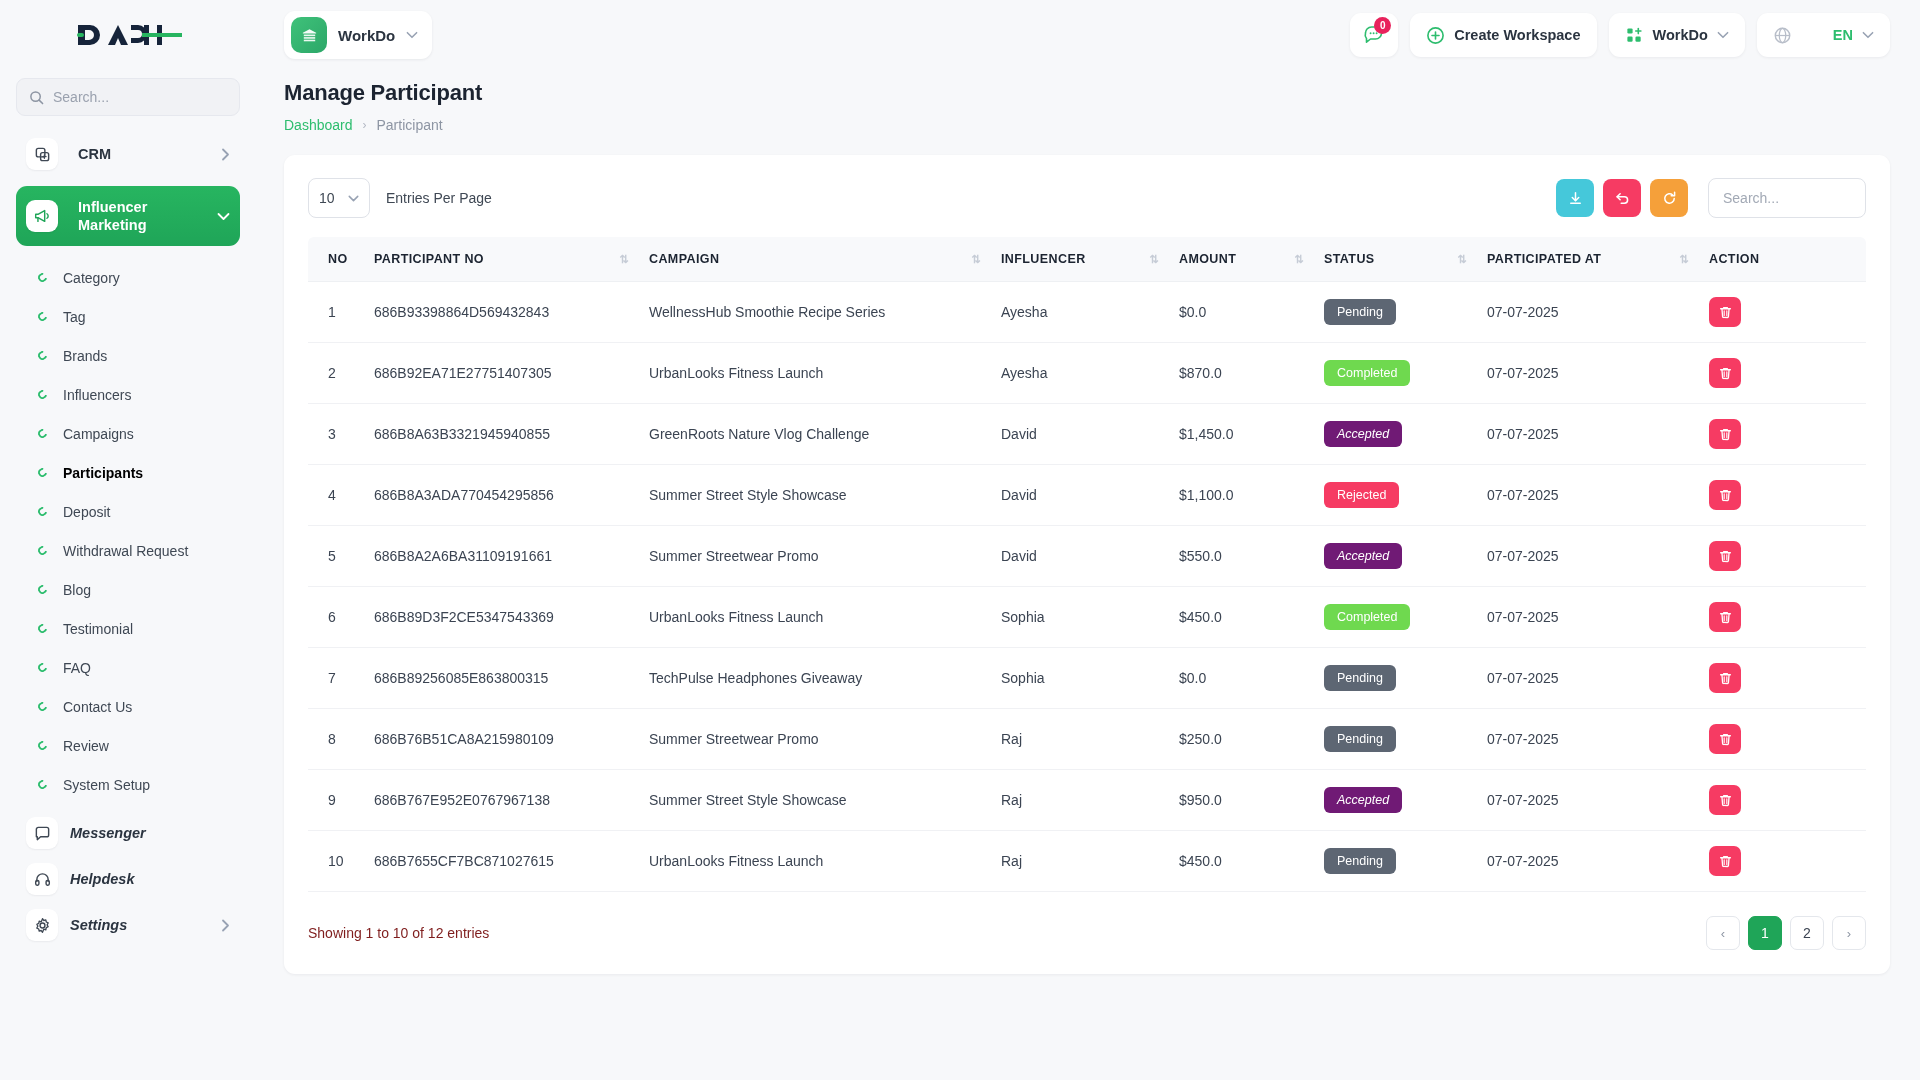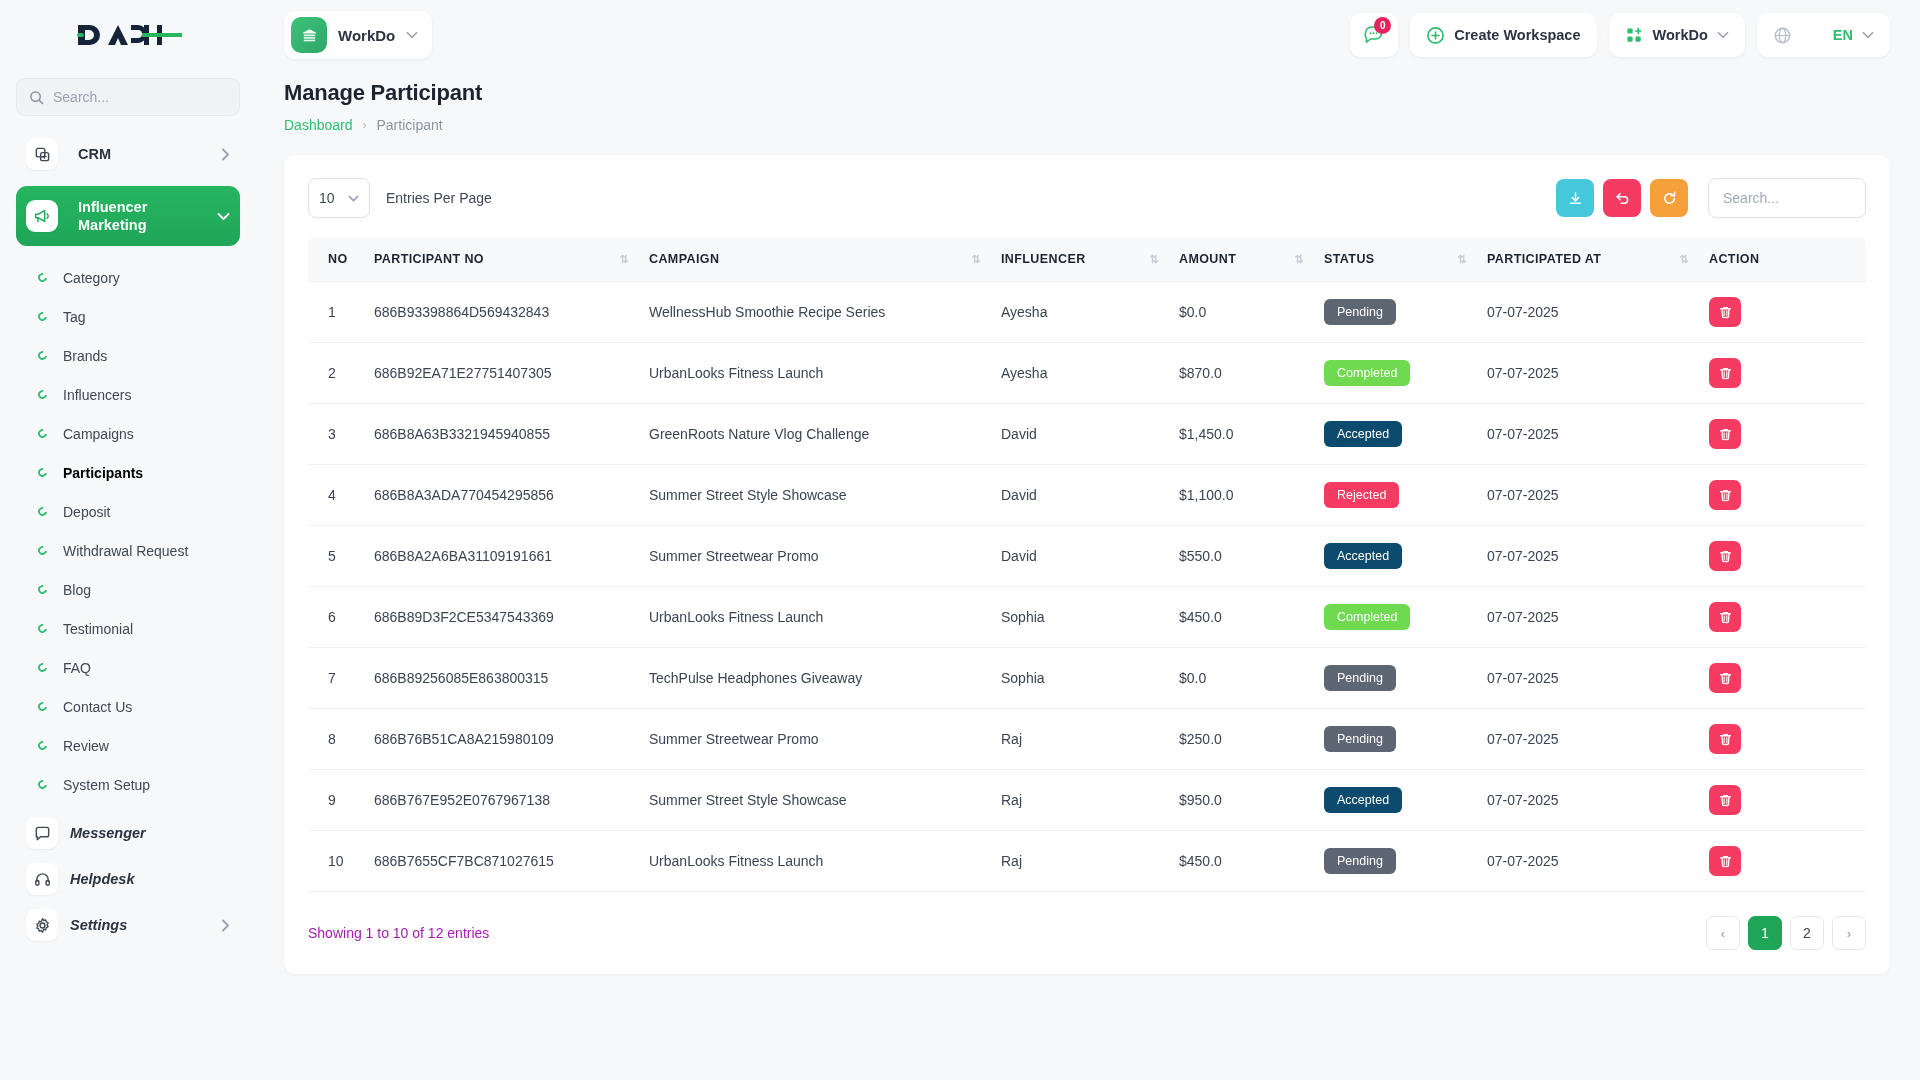--- a/index.html
+++ b/index.html
@@ -240,37 +240,37 @@
     display: inline-flex; align-items: center; justify-content: center;
     min-width: 62px; height: 26px;
     padding: 0 13px;
     border-radius: 6px;
     color: #ffffff;
     font-size: 12.5px;
     white-space: nowrap;
   }
   .badge-pending   { background: #5d6673; }
   .badge-completed { background: #6fd94f; }
-  .badge-accepted  { background: #0c4a6e; }
+  .badge-accepted  { background: #701a75; font-style: italic; }
   .badge-rejected  { background: #f63b63; }
 
   .del-btn {
     width: 32px; height: 30px;
     border-radius: 7px;
     background: #f63b63;
     display: flex; align-items: center; justify-content: center;
     cursor: pointer;
     color: #fff;
   }
 
   .card-footer {
     display: flex; align-items: center;
     margin-top: 24px;
   }
-  .showing-text { font-size: 14px; color: #a21caf; }
+  .showing-text { font-size: 14px; color: #7f1d1d; }
   .pager { margin-left: auto; display: flex; align-items: center; gap: 8px; }
   .pg {
     min-width: 34px; height: 34px;
     border: 1px solid #e4e7ec;
     border-radius: 7px;
     background: #fff;
     display: flex; align-items: center; justify-content: center;
     font-size: 14px; color: #3b4452;
     cursor: pointer;
     padding: 0 10px;

